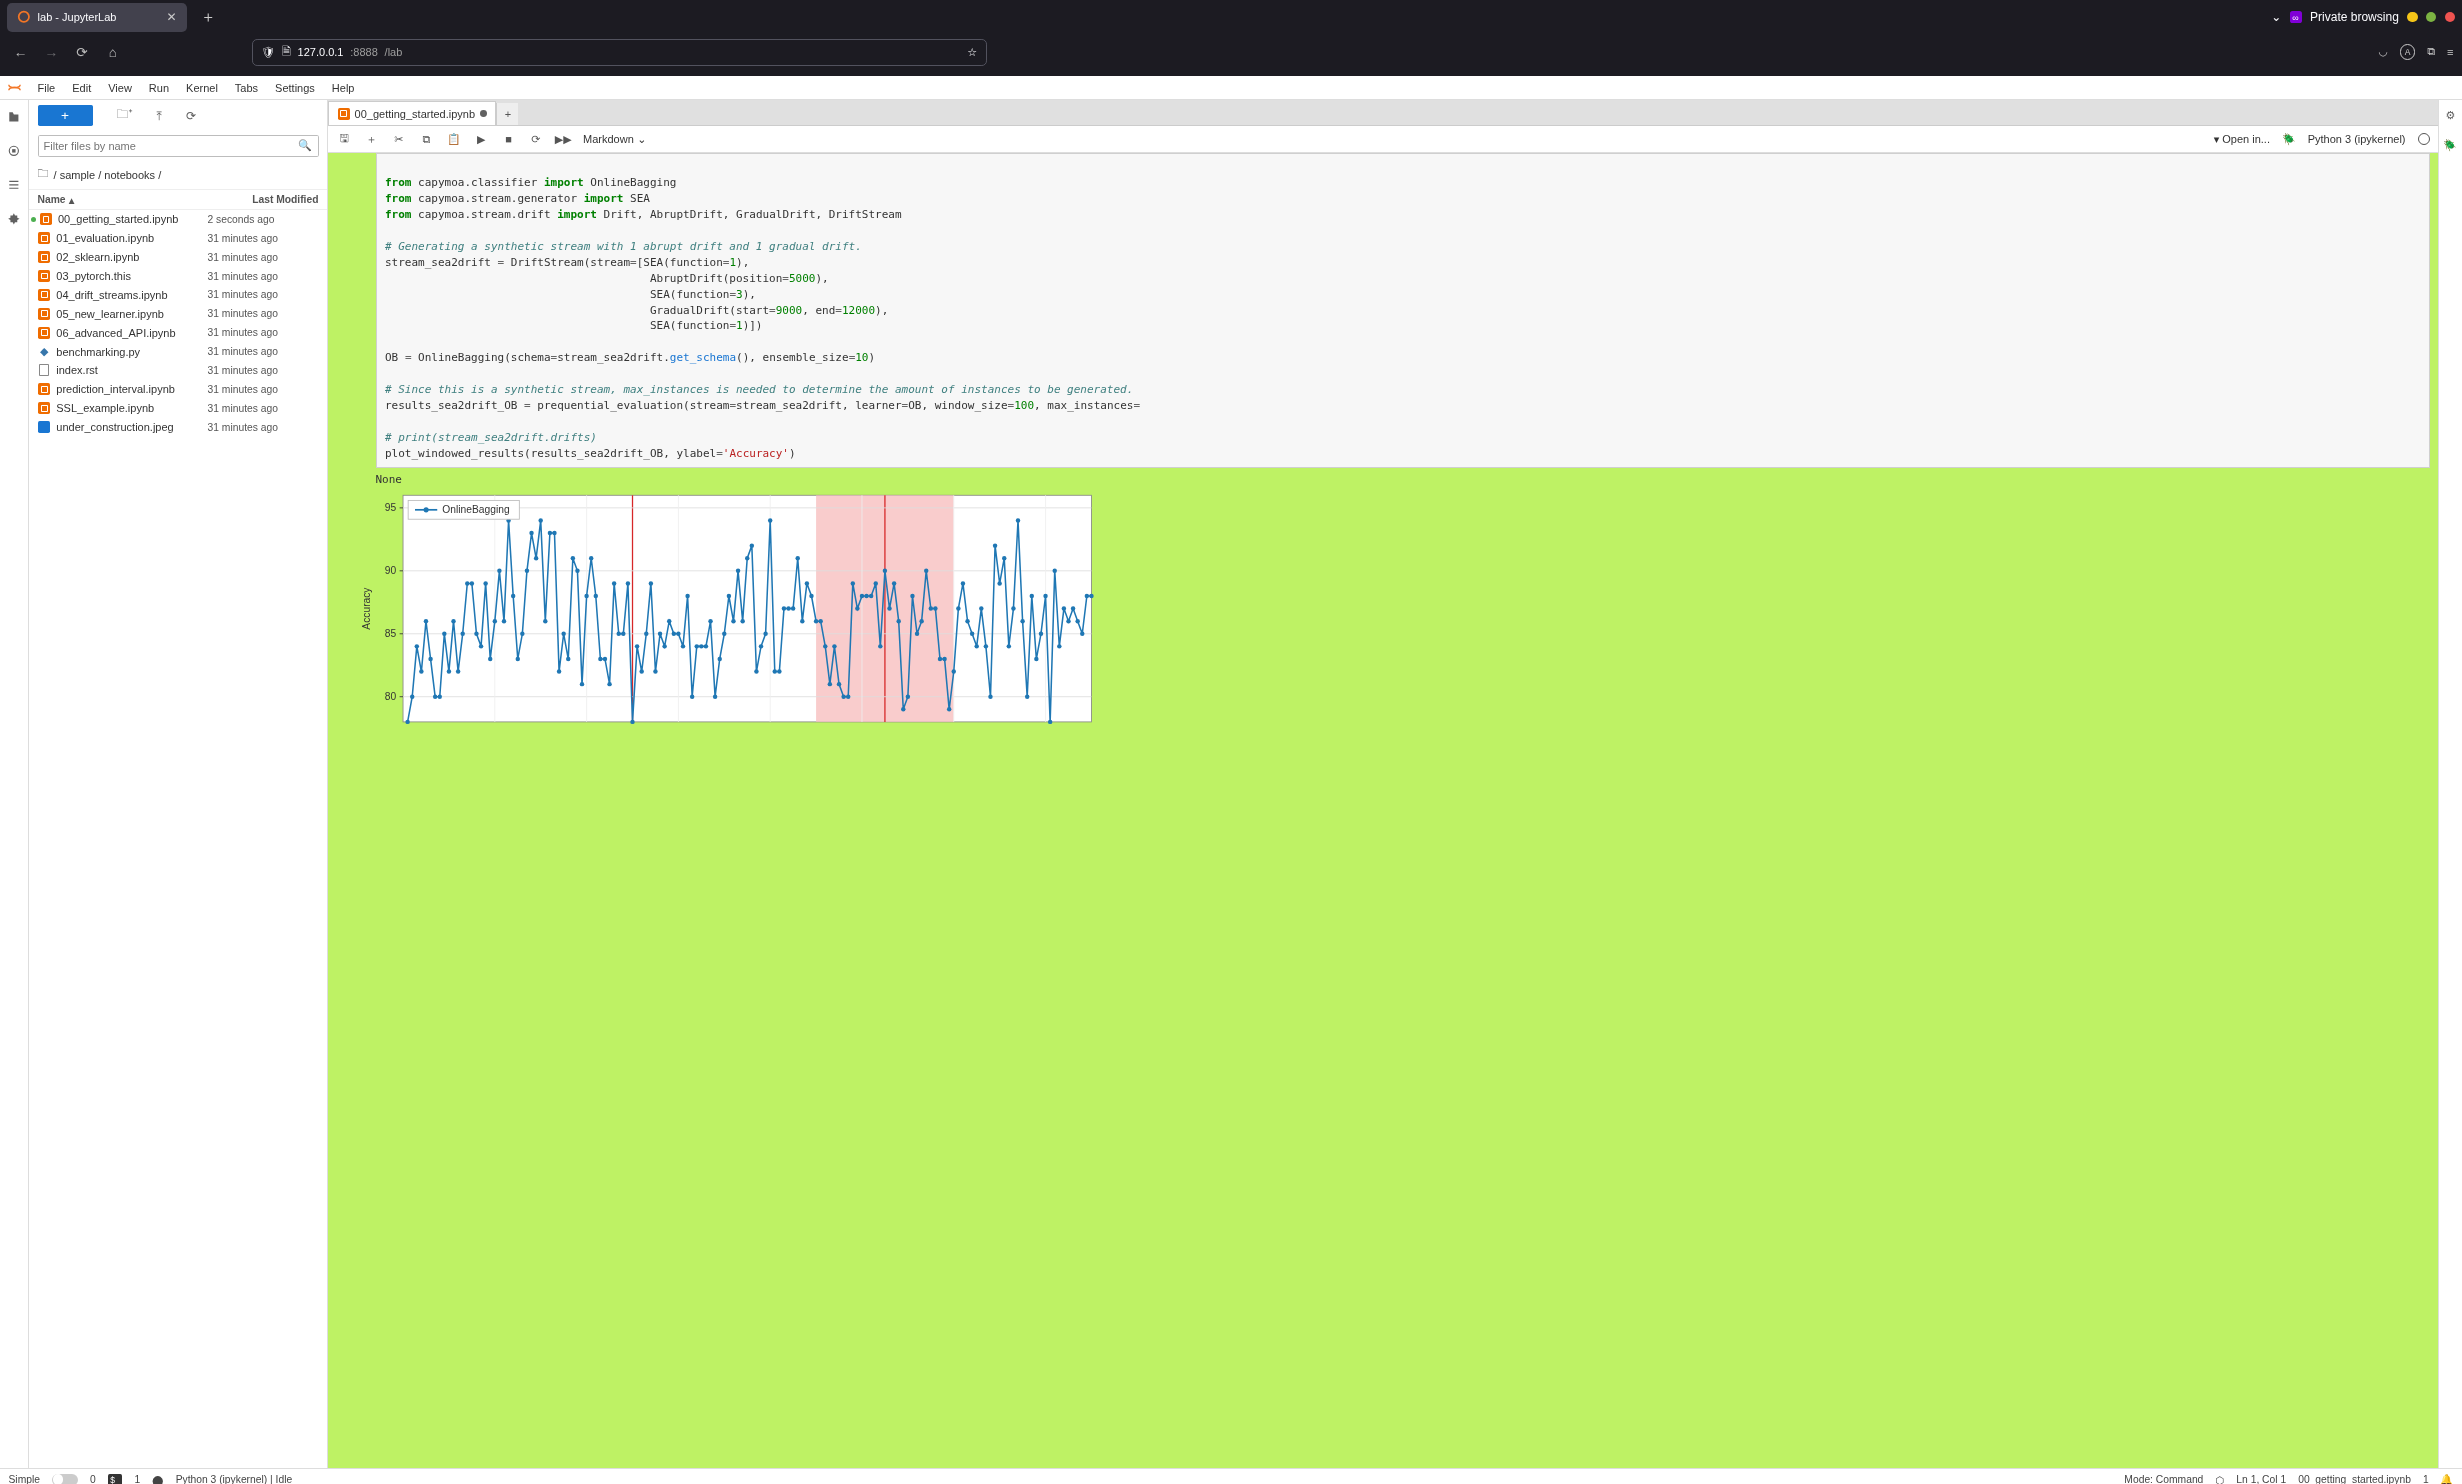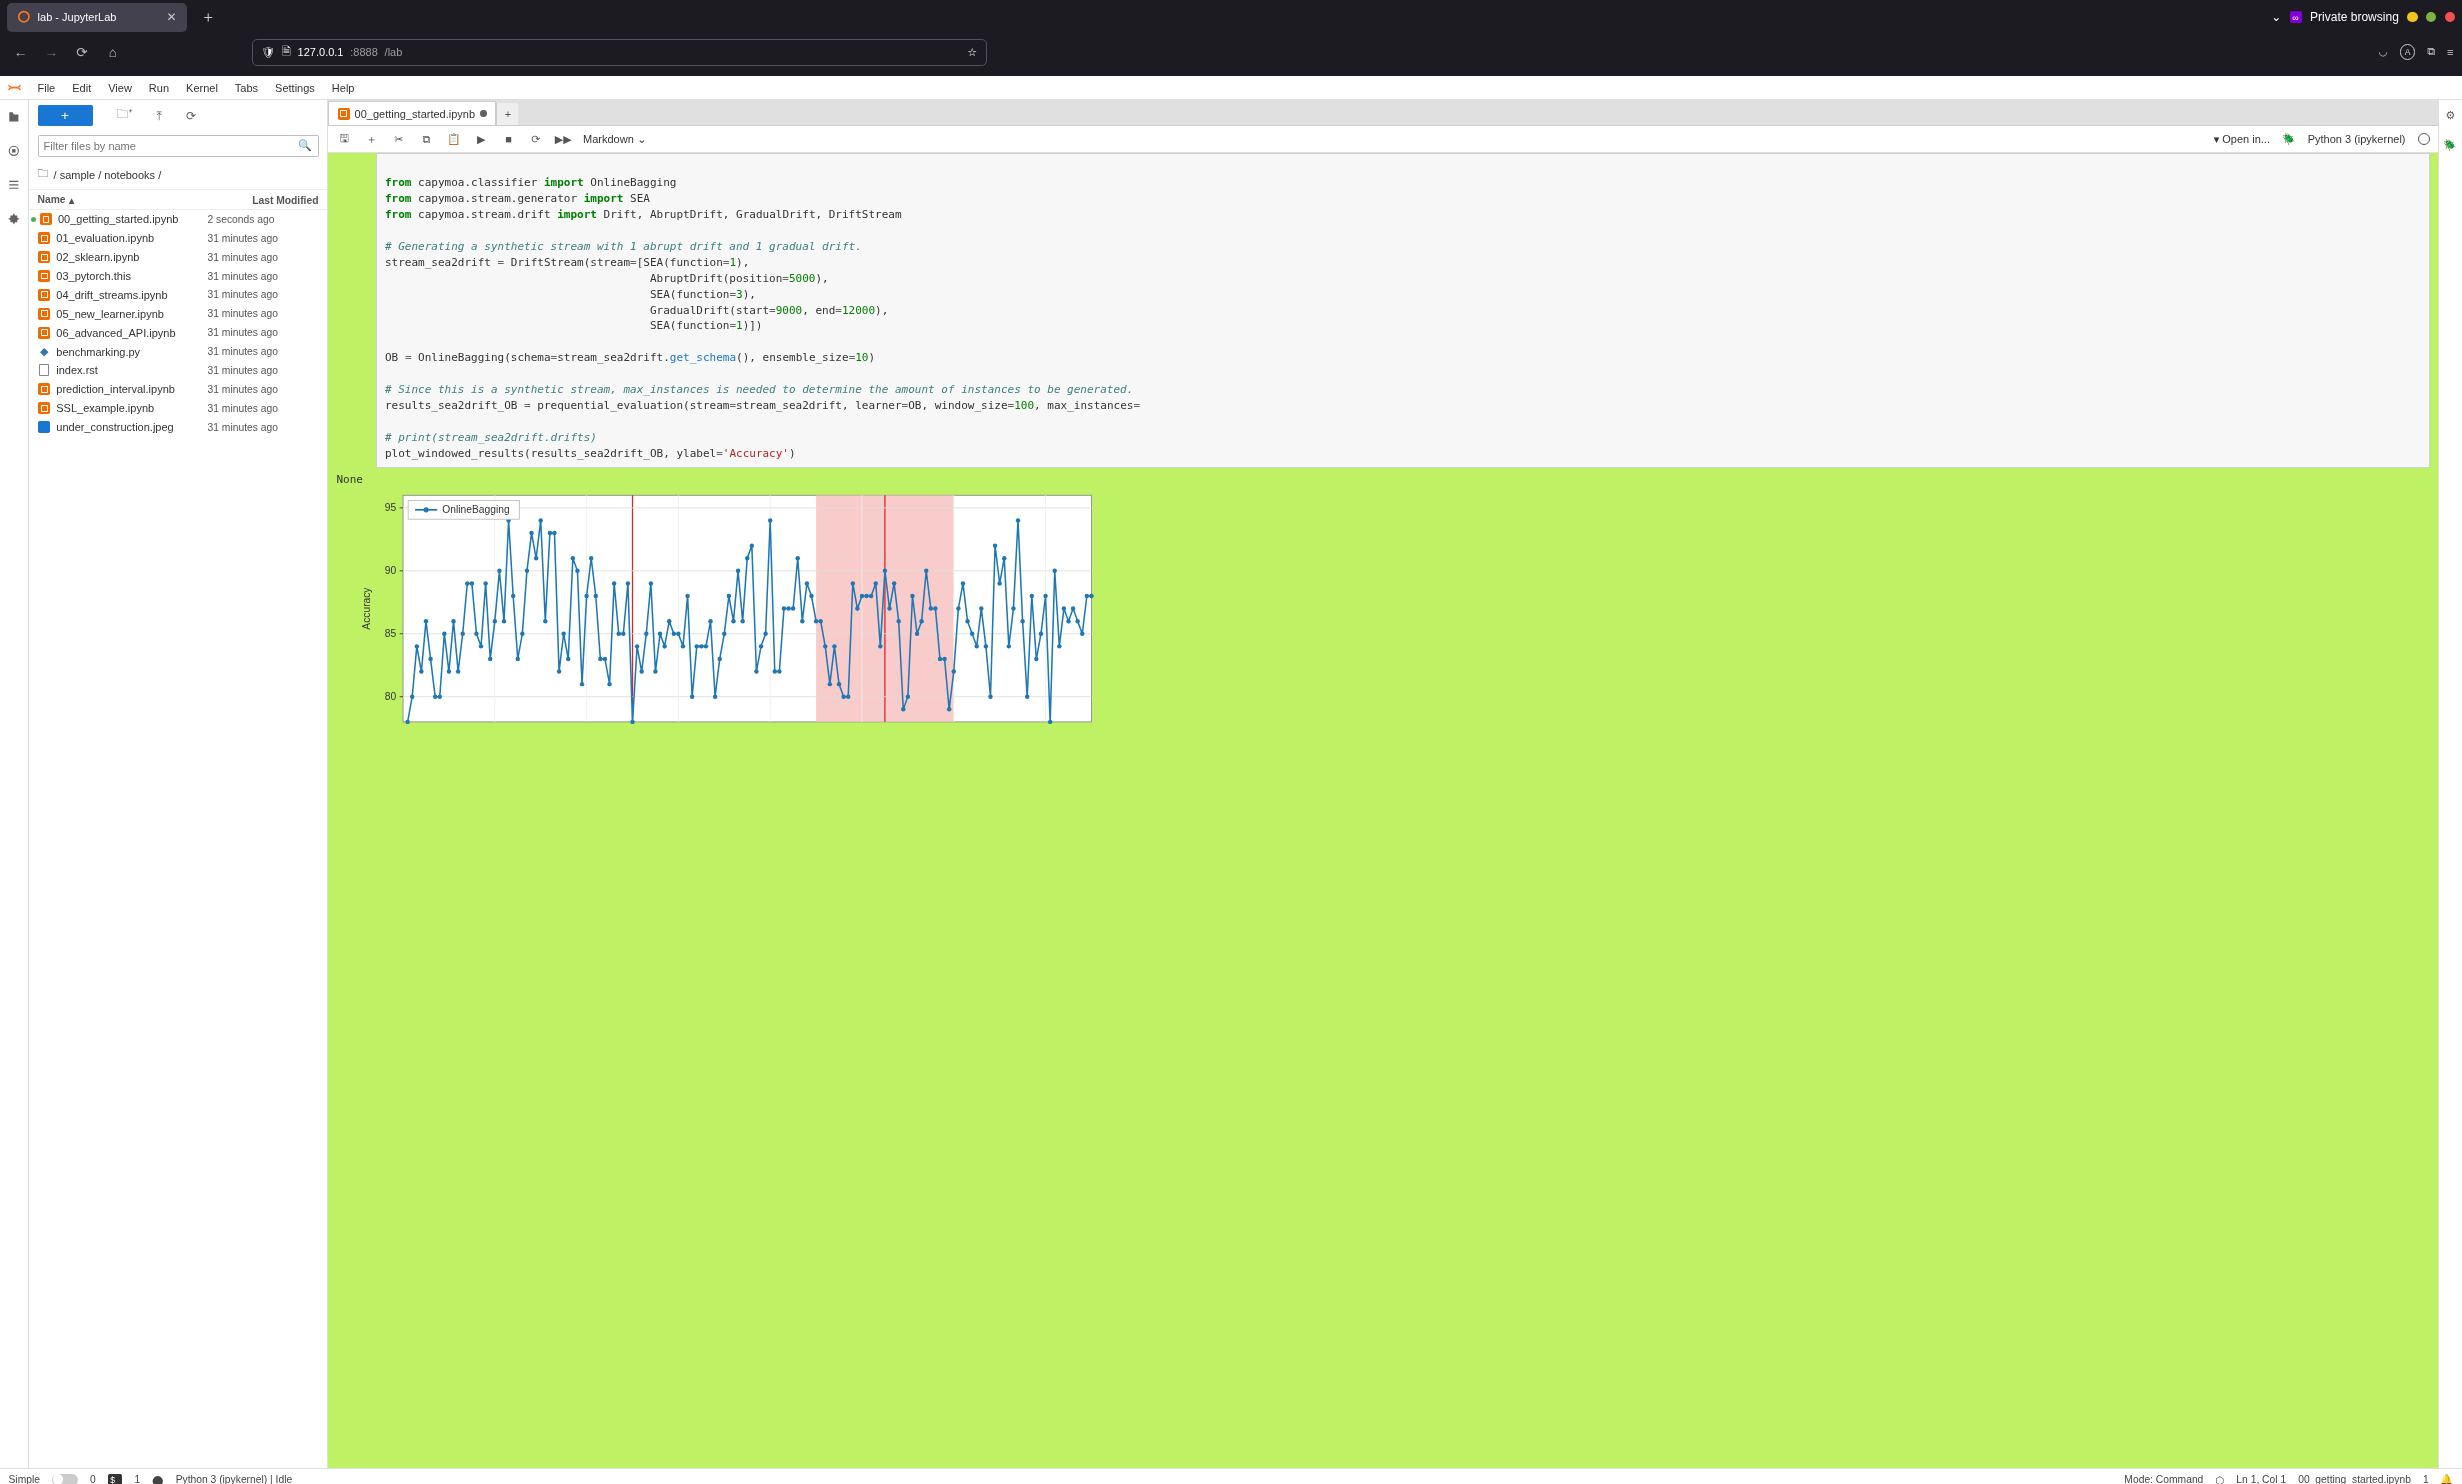--- a/index.html
+++ b/index.html
@@ -26,21 +26,21 @@
 .activity-bar { width:29px; background:#fff; border-right:0.9px solid #ddd; display:flex; flex-direction:column; align-items:center; padding-top:8.5px; gap:17px; color:#616161; }
 .activity-icon { width:17px; height:17px; display:flex; align-items:center; justify-content:center; }
 .sidebar { width:299px; border-right:0.9px solid #ddd; display:flex; flex-direction:column; }
 .sidebar-toolbar { display:flex; align-items:center; padding:5.1px 8.5px; gap:24px; }
 .new-launcher { background:#1976d2; color:#fff; width:55px; height:20.5px; border-radius:1.7px; display:flex; align-items:center; justify-content:center; font-size:13.7px; }
 .sb-icon { color:#616161; font-size:12px; }
 .filter-row { padding:3.4px 8.5px; }
 .filter-box { display:flex; align-items:center; border:0.9px solid #bdbdbd; border-radius:1.7px; padding:1.7px 5.1px; height:22px; }
 .filter-box input { border:none; outline:none; flex:1; font-size:11px; color:#333; background:transparent; }
 .breadcrumb { padding:5.1px 8.5px; font-size:11px; color:#333; display:flex; align-items:center; gap:5.1px; }
-.file-header { display:flex; padding:3.4px 8.5px; border-top:0.9px solid #eee; border-bottom:0.9px solid #eee; font-size:10.3px; color:#555; font-weight:600;align-items:flex-end; }
+.file-header { display:flex; padding:3.4px 8.5px; border-top:0.9px solid #eee; border-bottom:0.9px solid #eee; font-size:10.3px; color:#555; font-weight:600; }
 .file-header .col-name { flex:1; display:flex; align-items:center; gap:3.4px; }
 .file-header .col-mod { width:111px; text-align:right; }
 .file-list { flex:1; overflow:auto; }
 .file-row { display:flex; align-items:center; padding:2.6px 8.5px; font-size:11px; cursor:default; }
 .file-row .dot-running { width:5.1px; height:5.1px; border-radius:50%; background:#4caf50; margin-right:3.4px; margin-left:-6.8px; }
 .file-row .ficon { width:13.7px; height:13.7px; margin-right:5.1px; display:flex; align-items:center; justify-content:center; }
 .file-row .fname { flex:1; color:#333; }
 .file-row .fmod { width:111px; text-align:left; color:#555; font-size:10.3px; }
 .nb-icon { background:#ef6c00; width:12px; height:12px; border-radius:1.7px; position:relative; }
 .nb-icon::after { content:""; position:absolute; inset:2.6px; border:0.9px solid #fff; border-radius:0.9px; }
@@ -60,21 +60,21 @@
 .kernel-name { color:#333; }
 .kernel-circle { width:12px; height:12px; border:1.3px solid #555; border-radius:50%; }
 .nb-area { flex:1; overflow:auto; padding:0 8.5px 17px 8.5px; background:#bef264; }
 .code-cell { border:0.9px solid #cfcfcf; background:#f7f7f7; margin:0 0 3.4px 39px; padding:5.1px 8.5px; font-family: "DejaVu Sans Mono", Menlo, monospace; font-size:11px; line-height:1.45; white-space:pre; position:relative; overflow-x:auto; }
 .tok-kw { color:#008000; font-weight:bold; }
 .tok-cm { color:#408080; font-style:italic; }
 .tok-str { color:#ba2121; }
 .tok-num { color:#008000; }
 .tok-op { color:#666; }
 .tok-attr { color:#1976d2; }
-.output-text { font-family:monospace; font-size:11px; padding:1.7px 0 5.1px 0; }
+.output-text { margin-left:39px; font-family:monospace; font-size:11px; padding:1.7px 0 5.1px 0; }
 .chart { margin-left:19px; position:relative; }
 .chart-title { text-align:center; font-size:13px; color:#333; margin-bottom:1.7px; }
 .chart-svg { display:block; }
 .right-rail { width:24px; border-left:0.9px solid #ddd; display:flex; flex-direction:column; align-items:center; padding-top:8.5px; gap:17px; color:#616161; }
 .statusbar { height:22px; border-top:0.9px solid #ddd; display:flex; align-items:center; padding:0 8.5px; font-size:10.3px; color:#444; gap:12px; background:#fff; }
 .statusbar .spacer { flex:1; }
 .toggle { width:26px; height:12px; background:#ccc; border-radius:6px; position:relative; display:inline-block; }
 .toggle::after { content:""; width:10.3px; height:10.3px; background:#fff; border-radius:50%; position:absolute; top:0.9px; left:0.9px; }
 .term-badge { background:#333; color:#fff; font-size:8.5px; padding:0.9px 2.6px; border-radius:1.7px; }
 svg.icon { width:13.7px; height:13.7px; }

